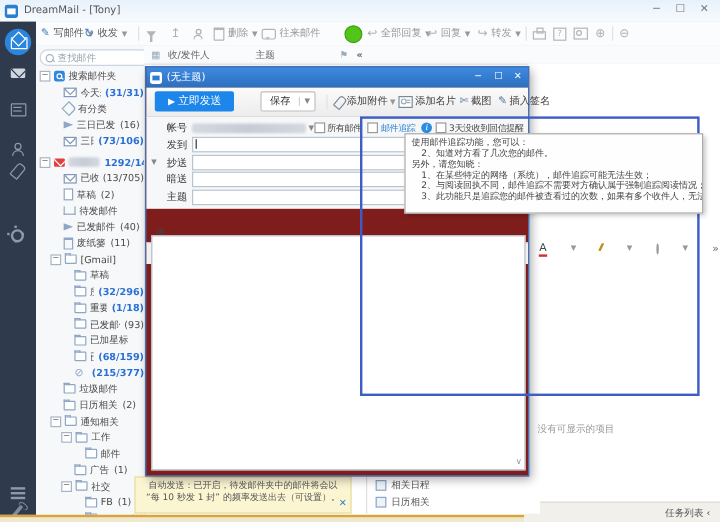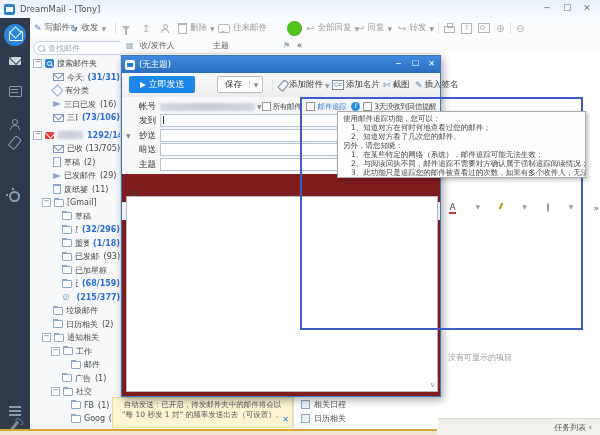--- a/index.html
+++ b/index.html
@@ -91,21 +91,21 @@
   .ti-redmail::before{content:"";position:absolute;left:1px;top:-4px;width:7px;height:7px;transform:rotate(45deg);border:1px solid #fff;}
   .ti-tag{width:7px;height:7px;border:1px solid #8fa6c6;transform:rotate(45deg);border-radius:0 3px 0 0;}
   .blurbar{display:inline-block;height:8px;background:linear-gradient(90deg,#d4d9e0,#c6ccd5,#d4d9e0);filter:blur(1px);border-radius:2px;flex:0 0 auto;}
 
   
   #list-header{left:120px;top:38px;width:480px;height:15px;background:#fafbfc;border-bottom:1px solid #e8eaed;}
   #list-header .hdr{position:absolute;top:0;height:15px;line-height:15px;font-size:8px;color:#666;}
   #collapse-arrows{color:#2a7fd0;font-weight:bold;}
   #reading-pane{left:440px;top:53px;width:160px;height:365px;background:#fff;}
   #empty-text{position:absolute;left:8px;top:299px;color:#999;font-size:8px;}
-  #task-panel{left:293px;top:397px;width:144px;height:31px;background:#fff;border-left:1px solid #e0e0e0;}
+  #task-panel{left:305px;top:397px;width:144px;height:31px;background:#fff;border-left:1px solid #e0e0e0;}
   .tp-row{display:flex;align-items:center;gap:4px;height:14px;padding-left:7px;font-size:8px;color:#555;}
   .tp-ic{width:7px;height:7px;border:1px solid #8fa6c6;background:#eef3f9;flex:0 0 auto;}
   #notif{left:112px;top:397px;width:181px;height:31px;background:#fbf5d2;border:1px solid #e8dCA0;box-sizing:border-box;padding:2px 4px;font-size:7.5px;line-height:10px;color:#555;}
   #notif-close{position:absolute;right:3px;bottom:2px;color:#2a7fd0;font-size:8px;font-weight:bold;}
   #bottom-left-strip{left:0;top:429px;width:437px;height:6px;background:#efe8cf;border-top:2px solid #d9a43b;box-sizing:border-box;}
   #statusbar{left:437px;top:418px;width:163px;height:17px;background:#f1f0eb;border-top:1px solid #dcdbd6;}
   #statusbar .st{position:absolute;right:8px;top:3px;font-size:8px;color:#555;}
 
   
   #compose{left:121px;top:55px;width:320px;height:342px;background:#7f1d1d;border:1px solid #3a76c4;
@@ -297,23 +297,28 @@
           <span class="cnt">(13/705)</span>
         </div>
         <div class="tree-row" style="padding-left: 12px;">
           <span class="spacer"></span>
           <span class="ti ti-doc"></span>
           <span class="lbl">草稿</span>
           <span class="cnt">(2)</span>
         </div>
         <div class="tree-row" style="padding-left: 12px;">
           <span class="spacer"></span>
+          <span class="ti ti-outbox"></span>
+          <span class="lbl">待发邮件</span>
+        </div>
+        <div class="tree-row" style="padding-left: 12px;">
+          <span class="spacer"></span>
           <span class="ti ti-plane"></span>
           <span class="lbl">已发邮件</span>
-          <span class="cnt">(29)</span>
+          <span class="cnt">(40)</span>
         </div>
         <div class="tree-row" style="padding-left: 12px;">
           <span class="spacer"></span>
           <span class="ti ti-trash"></span>
           <span class="lbl">废纸篓</span>
           <span class="cnt">(11)</span>
         </div>
         <div class="tree-row" style="padding-left: 12px;">
           <span class="exp">−</span>
           <span class="ti ti-folder"></span>
@@ -546,21 +551,20 @@
     </div>
 
     <div id="c-body">
       <span id="c-scroll">∨</span>
     </div>
   </div>
 
   <div id="hl-box" class="abs z20"></div>
   <div id="tooltip" class="abs z21">
       <div class="tt-line">使用邮件追踪功能，您可以：</div>
-      <div class="tt-line ind">1、知道对方在何时何地查看过您的邮件；</div>
       <div class="tt-line ind">2、知道对方看了几次您的邮件。</div>
       <div class="tt-line">另外，请您知晓：</div>
       <div class="tt-line ind">1、在某些特定的网络（系统），邮件追踪可能无法生效；</div>
       <div class="tt-line ind">2、与阅读回执不同，邮件追踪不需要对方确认属于强制追踪阅读情况；</div>
       <div class="tt-line ind">3、此功能只是追踪您的邮件被查看过的次数，如果有多个收件人，无法确定哪个收件人</div>
     </div>
 
 </div>
 
 </body></html>

